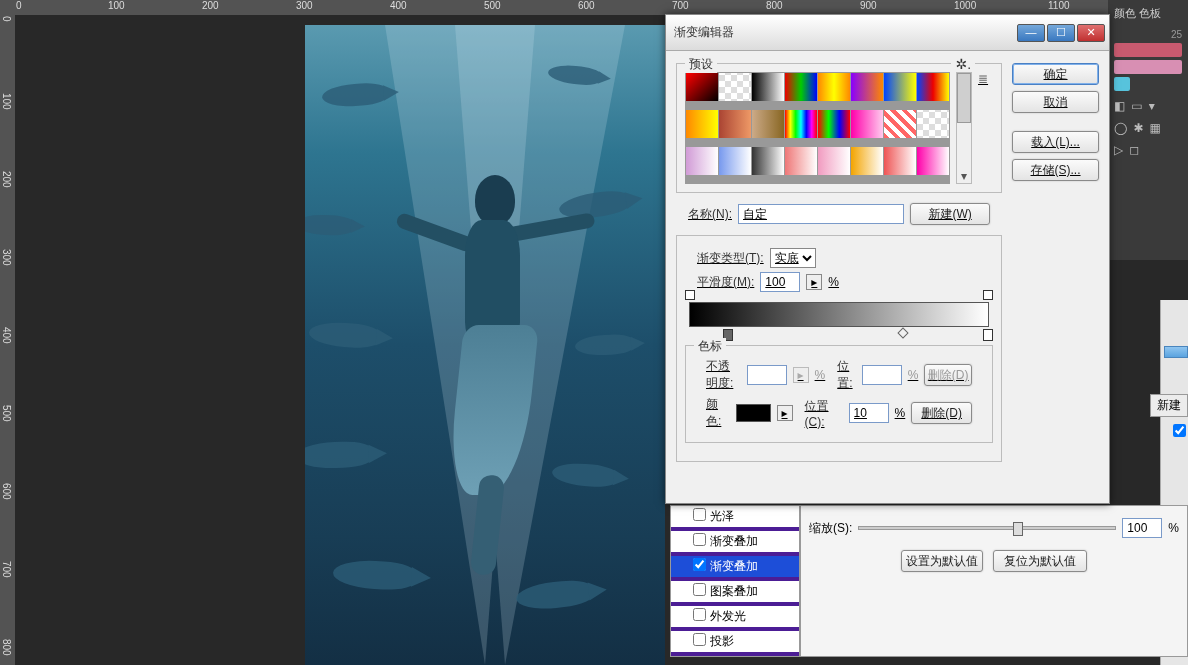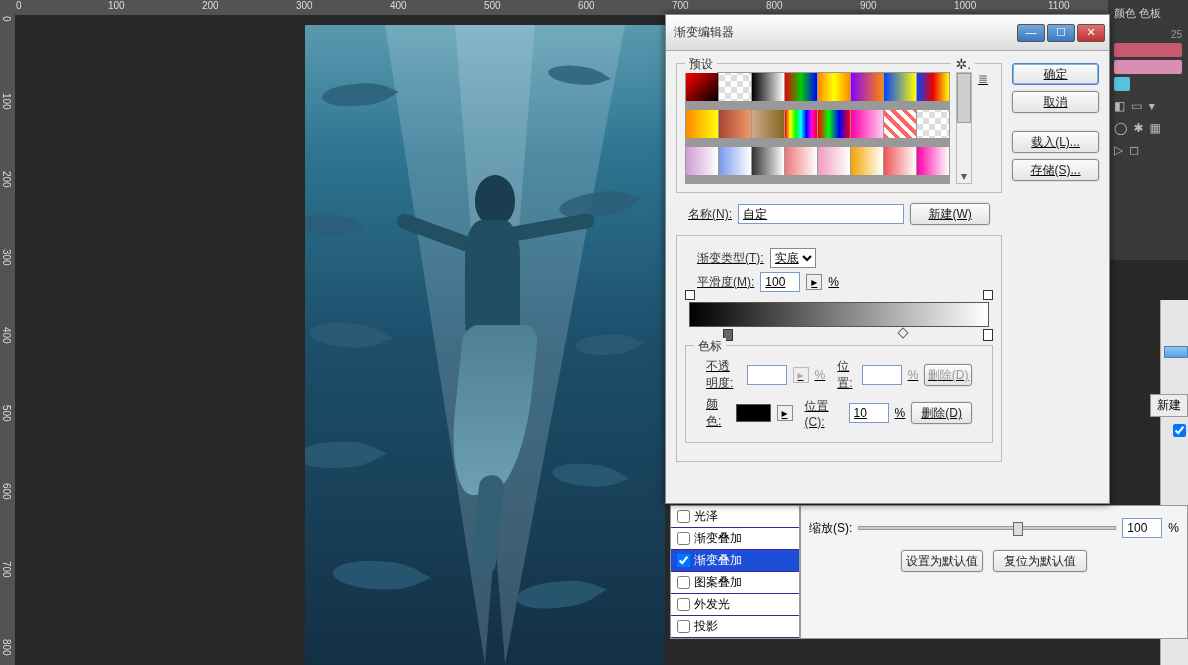--- a/index.html
+++ b/index.html
@@ -71,21 +71,21 @@
 .stop-top { position:absolute; top:-12px; width:10px; height:10px; background:#fff; border:1px solid #333; }
 .stop-bot { position:absolute; bottom:-14px; width:10px; height:12px; background:#666; border:1px solid #333; }
 .stop-bot.white { background:#fff; }
 .diamond { position:absolute; bottom:-10px; width:8px; height:8px; transform:rotate(45deg); border:1px solid #666; background:#f0f0f0; }
 
 .txt-highlight{ background:#3399ff; color:#fff;}
 
 
 .behind-panels{position:absolute;left:670px;top:505px;right:0;display:flex;}
 .fx-list { width:130px; background:#fff; border:1px solid #999; }
-.fx-item { display:flex; align-items:center; gap:4px; padding:2px 6px; border-bottom:1px solid #4c1d95;}
+.fx-item { display:flex; align-items:flex-start; gap:4px; padding:2px 22px; border-bottom:4px solid #4c1d95;}
 .fx-item input{margin:0;}
 .fx-item.active { background:#1d4ed8; color:#fff; }
 .fx-right { flex:1; background:#f4f4f4; border:1px solid #999; padding:8px; }
 .fx-right .row2{display:flex;align-items:center;gap:6px;margin:4px 0;}
 .slider-track{flex:1;height:4px;background:#ccc;border:1px solid #999;position:relative;}
 .slider-thumb{position:absolute;top:-5px;left:60%;width:10px;height:14px;background:#ddd;border:1px solid #666;}
 
 
 .right-dark{position:absolute;right:0;top:0;width:80px;height:260px;background:#3a3a3a;padding:6px;color:#ccc;}
 .color-strip{height:14px;margin:3px 0;border-radius:2px;}

